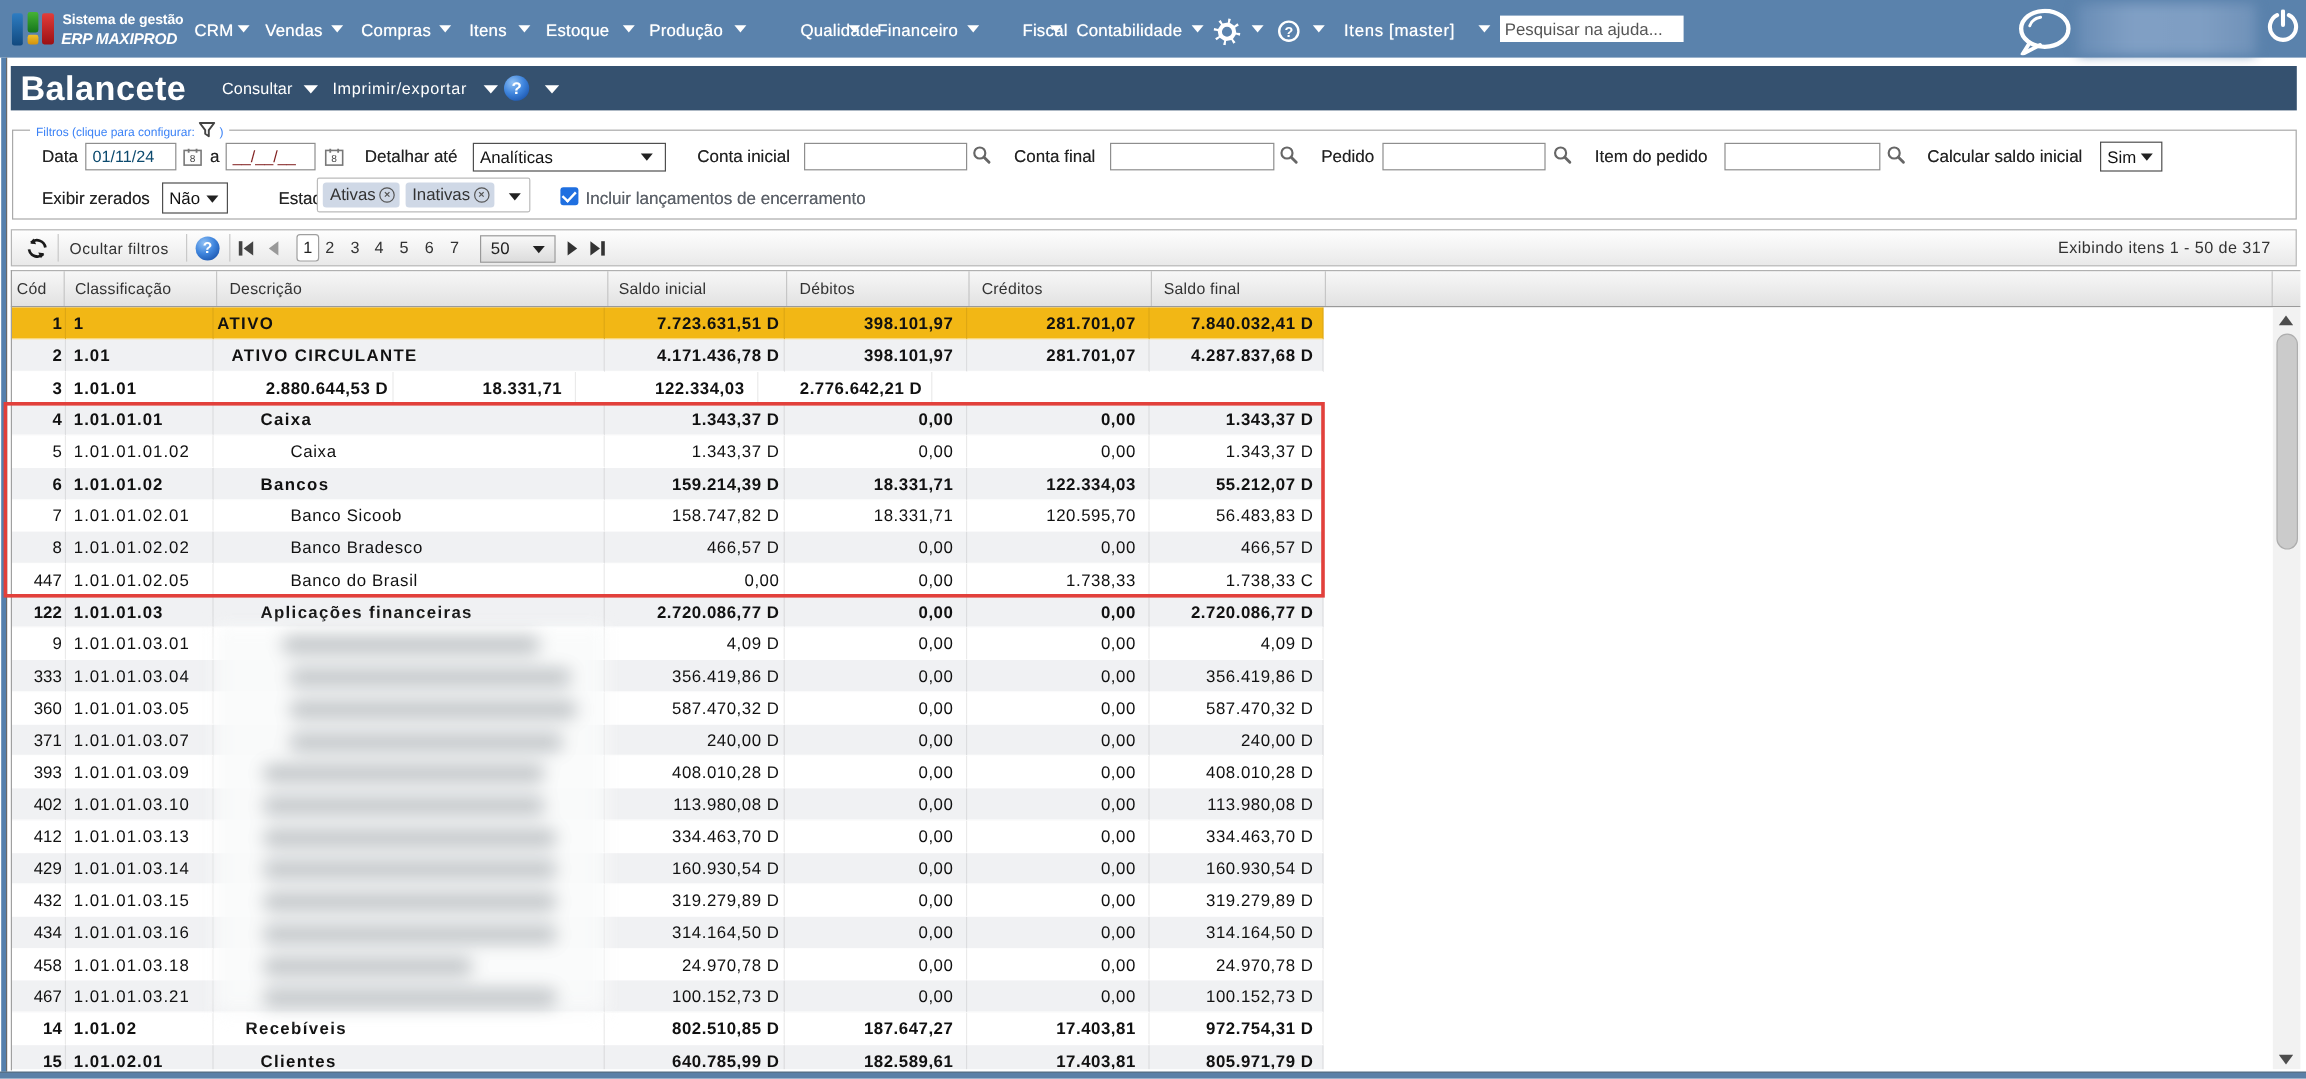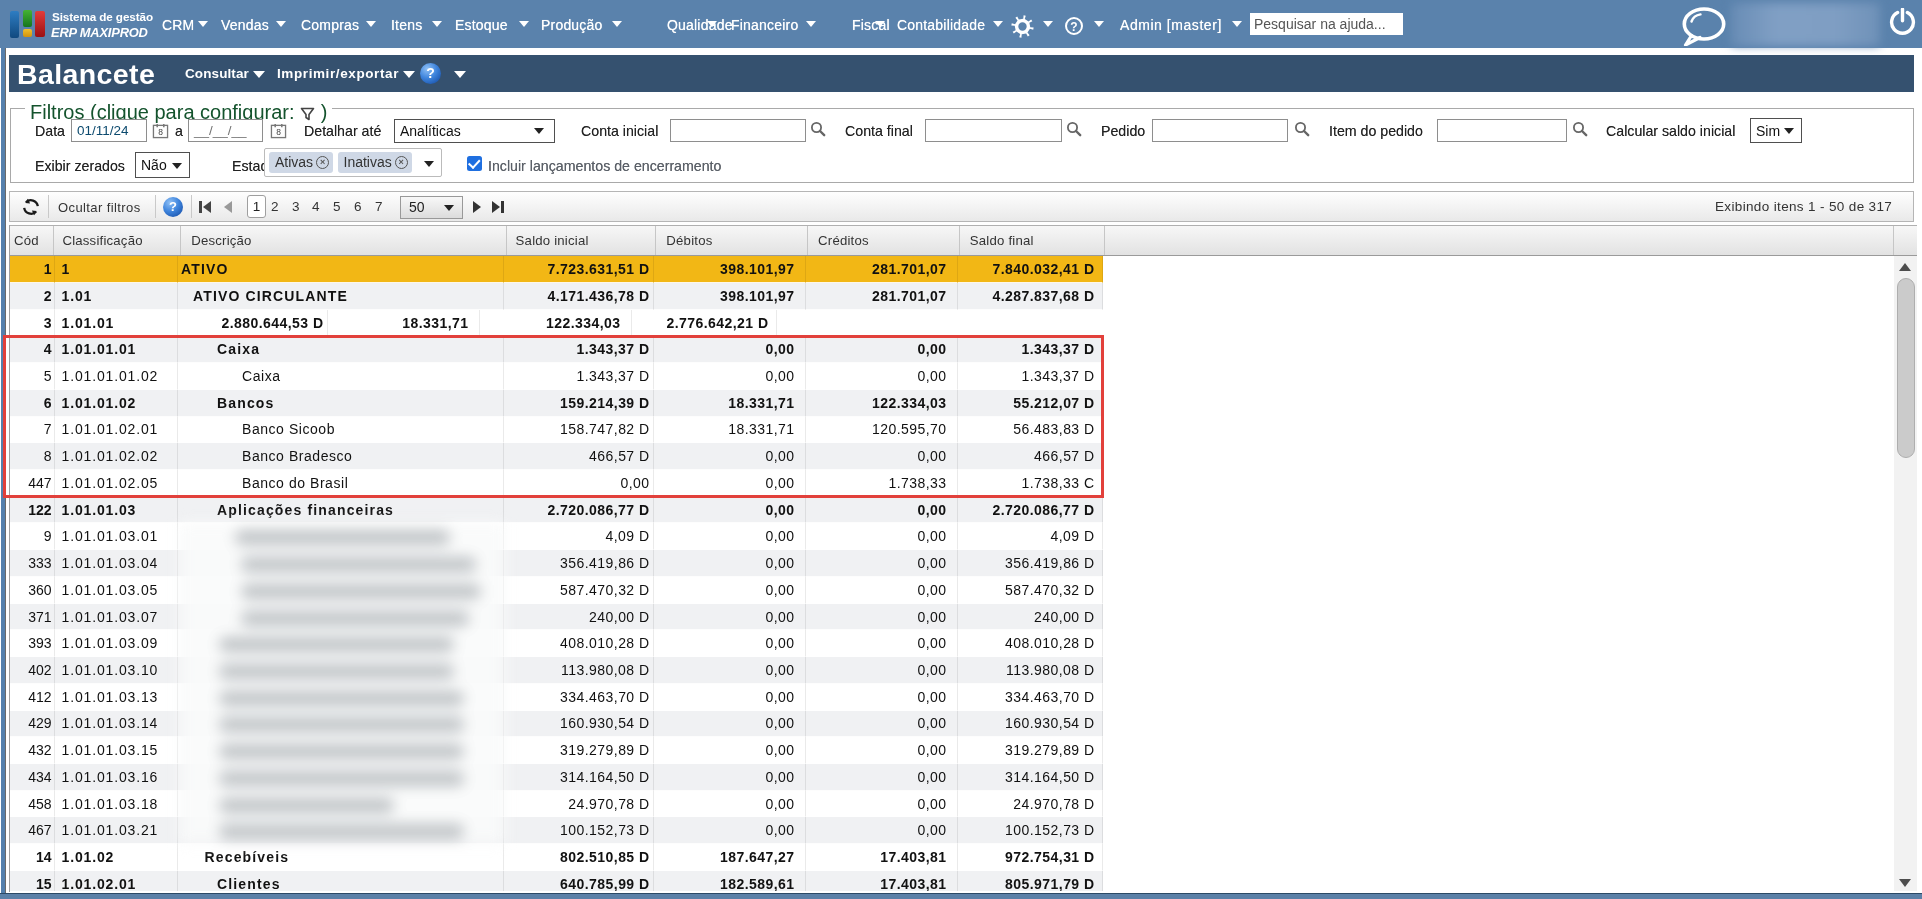--- a/index.html
+++ b/index.html
@@ -16,26 +16,26 @@
 #searchhelp{position:absolute;left:1250px;top:13px;width:153px;height:22px;background:#fff;border:0;font-size:14px;color:#555;padding-left:4px}
 #blurbox{position:absolute;left:1731px;top:3px;width:149px;height:43px;background:linear-gradient(90deg,#688cb5,#809fc4 30%,#7f9ec3 70%,#6f91b8);filter:blur(5px);border-radius:4px}
 
 #leftstrip{position:absolute;left:1px;top:48px;width:3.6px;height:845.4px;background:#5580ad}
 #leftline{position:absolute;left:4.7px;top:48px;width:1px;height:845.4px;background:#6a6a6a}
 #botline{position:absolute;left:0;top:893.4px;width:1922px;height:1px;background:#2c4a66}
 #botbar{position:absolute;left:0;top:894.4px;width:1922px;height:4.6px;background:#5b80a7}
 
 #titlebar{position:absolute;left:9px;top:55px;width:1905px;height:37px;background:#35516f;color:#fff}
 #tb-title{position:absolute;left:8px;top:3px;font-size:28.5px;font-weight:bold;letter-spacing:.4px}
-.tbm{position:absolute;top:11px;font-size:13.5px;font-weight:bold}
+.tbm{position:absolute;top:11px;font-size:13.5px;font-weight:normal}
 .tbtri{position:absolute;top:16px;width:0;height:0;border-left:6px solid transparent;border-right:6px solid transparent;border-top:7px solid #fff}
 .helpball{position:absolute;border-radius:50%;background:radial-gradient(circle at 35% 28%,#8fc0f5,#3f85dd 45%,#1b55ae 85%);color:#fff;text-align:center;font-weight:bold}
 
 #fs{position:absolute;left:9.5px;top:108px;width:1904.5px;height:75px;border:1px solid #a9a9a9;background:#fff}
-#legend{position:absolute;left:25px;top:100.5px;background:#fff;padding:0 5px;font-size:20px;color:#14532d}
+#legend{position:absolute;left:25px;top:100.5px;background:#fff;padding:0 5px;font-size:10px;color:#3b82f6}
 .lbl{position:absolute;font-size:14.2px;color:#222;white-space:nowrap;text-shadow:0 0 .5px rgba(20,20,20,.55)}
 .inp{position:absolute;height:23px;background:#fff;border:1px solid #8e8e8e;font-size:13.5px;color:#0c4a6e;padding-left:5px;display:flex;align-items:center}
 .sel2{position:absolute;height:24px;background:#fff;border:1.5px solid #4f4f4f;font-size:14px;color:#111;display:flex;align-items:center;padding-left:5px}
 .sarrow{width:0;height:0;border-left:5px solid transparent;border-right:5px solid transparent;border-top:6px solid #222;position:absolute}
 .mag{position:absolute;width:16px;height:16px}
 .calbtn{position:absolute;width:17px;height:16px}
 #tokenbox{position:absolute;left:264px;top:147.5px;width:178px;height:29.5px;background:#fff;border:1px solid #bbb;border-radius:2px}
 .pill{position:absolute;top:151.5px;height:21px;background:#cfd8e6;border-radius:3px;font-size:14px;color:#333;display:flex;align-items:center;padding:0 4px 0 6px}
 .pillx{display:inline-block;width:13px;height:13px;border:1.4px solid #555;border-radius:50%;margin-left:3px;position:relative;font-size:9px;line-height:10px;text-align:center;color:#555;font-weight:bold}
 #chk{position:absolute;left:466.5px;top:155.5px;width:15.5px;height:15.5px;background:#1f6fe0;border-radius:2.5px}
@@ -101,21 +101,21 @@
     <div id="logo3"></div>
     <div id="logo4"></div>
 <div id="brand1">Sistema de gestão</div>
 <div id="brand2">ERP MAXIPROD</div>
 <svg class="abs" style="left:1011px;top:15px" width="23" height="23" viewBox="0 0 23 23">
       <path fill="#fff" fill-rule="evenodd" d="M12.60 0.35 L14.75 0.78 L13.76 4.04 L17.53 6.55 L20.16 4.39 L21.38 6.22 L18.38 7.82 L19.26 12.26 L22.65 12.60 L22.22 14.75 L18.96 13.76 L16.45 17.53 L18.61 20.16 L16.78 21.38 L15.18 18.38 L10.74 19.26 L10.40 22.65 L8.25 22.22 L9.24 18.96 L5.47 16.45 L2.84 18.61 L1.62 16.78 L4.62 15.18 L3.74 10.74 L0.35 10.40 L0.78 8.25 L4.04 9.24 L6.55 5.47 L4.39 2.84 L6.22 1.62 L7.82 4.62 L12.26 3.74 Z M15.70 11.50 A4.2 4.2 0 1 0 7.30 11.50 A4.2 4.2 0 1 0 15.70 11.50 Z"></path>
     </svg>
 <span class="tri" style="left:1043px"></span>
 <div class="abs" style="left:1065px;top:17px;width:18px;height:18px;border:2px solid #fff;border-radius:50%;color:#fff;font-size:12px;font-weight:bold;text-align:center;line-height:17px">?</div>
 <span class="tri" style="left:1094px"></span>
-<span class="mi" style="left:1120px;letter-spacing:.55px">Admin [master]</span>
+<span class="mi" style="left:1120px;letter-spacing:.55px">Itens [master]</span>
 <span class="tri" style="left:1232px"></span>
 <input id="searchhelp" value="Pesquisar na ajuda..." style="">
 <div id="blurbox"></div>
 <svg class="abs" style="left:1681px;top:7px" width="45" height="39" viewBox="0 0 45 39">
       <ellipse cx="23" cy="17" rx="19.7" ry="15" fill="none" stroke="#fff" stroke-width="3.6"></ellipse>
       <path d="M10.5 28.5 L4.5 38 L19 30.5" fill="none" stroke="#fff" stroke-width="3.2" stroke-linejoin="round" stroke-linecap="round"></path>
       <path d="M10.5 14.5 Q12.5 8.5 19.5 7.4" fill="none" stroke="#fff" stroke-width="2.4" stroke-linecap="round"></path>
     </svg>
 <svg class="abs" style="left:1889px;top:8px" width="27" height="27" viewBox="0 0 27 27">
       <path d="M8.6 4.6 A 10.9 10.9 0 1 0 18.4 4.6" fill="none" stroke="#fff" stroke-width="3.4" stroke-linecap="round"></path>
@@ -145,21 +145,21 @@
 
 <div class="lbl" style="left:35px;top:123px">Data</div>
 <div class="inp" style="left:71px;top:119px;width:76px">01/11/24</div>
 <svg class="calbtn" style="left:152px;top:122.5px" viewBox="0 0 17 17">
     <rect x="1" y="2.5" width="15" height="13" fill="#fdfdfd" stroke="#777" stroke-width="1.4"></rect>
     <line x1="5" y1="1" x2="5" y2="4.5" stroke="#777" stroke-width="1.6"></line>
     <line x1="12" y1="1" x2="12" y2="4.5" stroke="#777" stroke-width="1.6"></line>
     <text x="8.5" y="13" font-size="9" text-anchor="middle" fill="#444" font-family="Liberation Sans">8</text>
   </svg>
 <div class="lbl" style="left:175px;top:123px">a</div>
-<div class="inp" style="left:188px;top:119px;width:75px;color:#737373">__/__/__</div>
+<div class="inp" style="left:188px;top:119px;width:75px;color:#7f1d1d">__/__/__</div>
 <svg class="calbtn" style="left:270px;top:122.5px" viewBox="0 0 17 17">
     <rect x="1" y="2.5" width="15" height="13" fill="#fdfdfd" stroke="#777" stroke-width="1.4"></rect>
     <line x1="5" y1="1" x2="5" y2="4.5" stroke="#777" stroke-width="1.6"></line>
     <line x1="12" y1="1" x2="12" y2="4.5" stroke="#777" stroke-width="1.6"></line>
     <text x="8.5" y="13" font-size="9" text-anchor="middle" fill="#444" font-family="Liberation Sans">8</text>
   </svg>
 <div class="lbl" style="left:304px;top:123px">Detalhar até</div>
 <div class="sel2" style="left:394px;top:118.5px;width:161px">Analíticas<div class="sarrow" style="right:10px;top:8px;position:absolute"></div></div>
 <div class="lbl" style="left:581px;top:123px">Conta inicial</div>
 <div class="inp" style="left:670px;top:119px;width:136px"></div>

